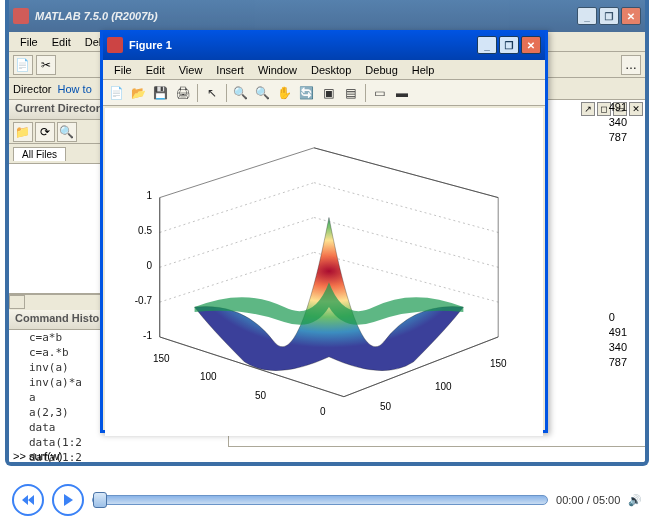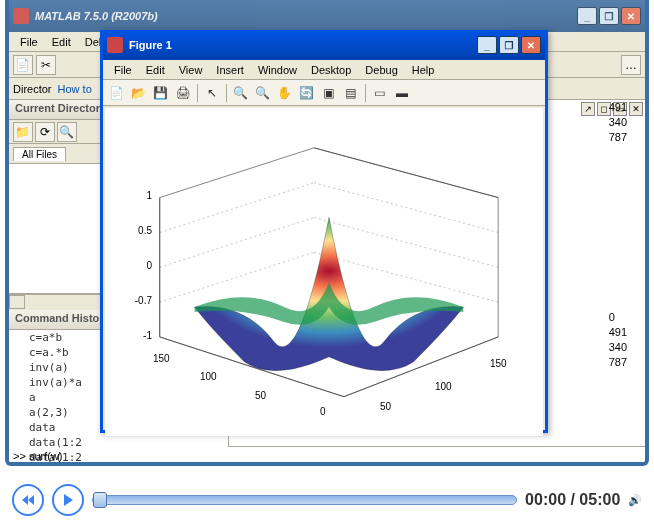--- a/index.html
+++ b/index.html
@@ -48,21 +48,21 @@
 .axis3d{position:absolute;inset:0}
 .surf{position:absolute;inset:0}
 .zt{position:absolute;left:27px;font-size:10px;text-align:right;width:20px}
 .xt,.yt{position:absolute;font-size:10px}
 
 .player{position:absolute;bottom:0;left:0;right:0;height:52px;display:flex;align-items:center;padding:0 12px;gap:8px}
 .pbtn{width:32px;height:32px;border-radius:50%;border:2px solid #3b82f6;background:#fff;display:flex;align-items:center;justify-content:center;color:#3b82f6}
 .pbtn svg{fill:#3b82f6}
 .ptrack{flex:1;height:10px;background:linear-gradient(#8ab4e8,#c8dcf2);border-radius:5px;border:1px solid #6a94c8;position:relative}
 .phandle{position:absolute;left:0;top:-4px;width:14px;height:16px;background:linear-gradient(#d8e8f8,#9cc0e8);border:1px solid #4a74a8;border-radius:3px}
-.ptime{font-size:16px;color:#333;font-weight:bold}
+.ptime{font-size:11px;color:#333;font-weight:normal}
 .pvol{display:flex;align-items:center;gap:2px;color:#3b82f6}
 </style>
 </head>
 <body>
 
 <div class="main">
   <div class="titlebar">
     <div class="icon"></div>
     <div class="title">MATLAB 7.5.0 (R2007b)</div>
     <div class="winbtns">

